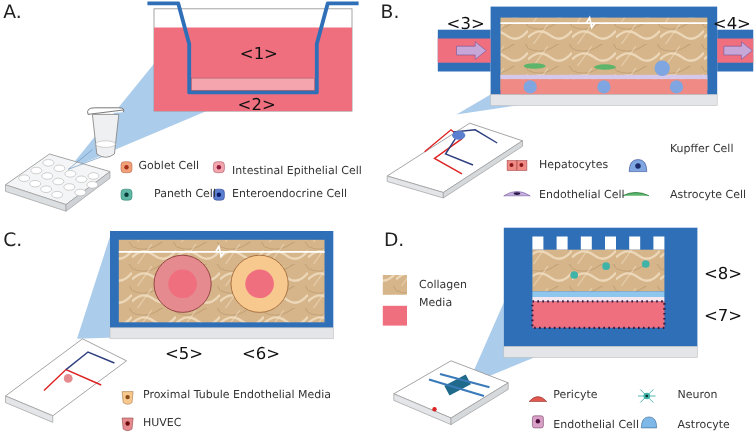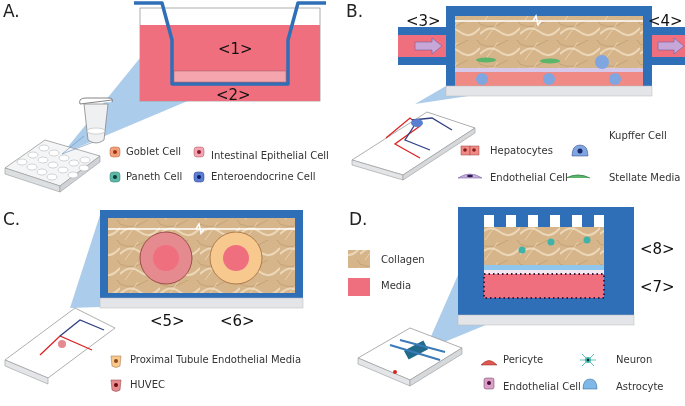--- a/index.html
+++ b/index.html
@@ -189,38 +189,38 @@
       <circle cx="588" cy="360" r="1.2" fill="#0a2a2a"></circle>
     <path d="M583 389 Q583 379 590 379 Q597 379 597 389 Z" fill="#7db8e8" stroke="#2a5a8a" stroke-width="0.5"></path>
   </g>
 </svg>
 
 <div class="abs panel-label" style="left:3px;top:1px">A.</div>
 <div class="abs marker" style="left:218px;top:40px">&lt;1&gt;</div>
 <div class="abs marker" style="left:216px;top:86px">&lt;2&gt;</div>
 <div class="abs legend-text" style="left:126px;top:146px">Goblet Cell</div>
 <div class="abs legend-text" style="left:211px;top:150px">Intestinal Epithelial Cell</div>
-<div class="abs legend-text" style="left:126px;top:171px">Paneth Cell</div>
+<div class="abs legend-text" style="left:140px;top:171px">Paneth Cell</div>
 <div class="abs legend-text" style="left:211px;top:171px">Enteroendocrine Cell</div>
 
 <div class="abs panel-label" style="left:346px;top:1px">B.</div>
 <div class="abs marker" style="left:406px;top:12px">&lt;3&gt;</div>
 <div class="abs marker" style="left:648px;top:12px">&lt;4&gt;</div>
 <div class="abs legend-text" style="left:490px;top:145px">Hepatocytes</div>
 <div class="abs legend-text" style="left:609px;top:130px">Kupffer Cell</div>
 <div class="abs legend-text" style="left:490px;top:172px">Endothelial Cell</div>
-<div class="abs legend-text" style="left:609px;top:172px">Stellate Media</div>
+<div class="abs legend-text" style="left:609px;top:172px">Astrocyte Cell</div>
 
 <div class="abs panel-label" style="left:3px;top:209px">C.</div>
 <div class="abs marker" style="left:150px;top:312px">&lt;5&gt;</div>
 <div class="abs marker" style="left:220px;top:312px">&lt;6&gt;</div>
 <div class="abs legend-text" style="left:130px;top:354px">Proximal Tubule Endothelial Media</div>
 <div class="abs legend-text" style="left:130px;top:379px">HUVEC</div>
 
 <div class="abs panel-label" style="left:349px;top:209px">D.</div>
 <div class="abs marker" style="left:640px;top:240px">&lt;8&gt;</div>
 <div class="abs marker" style="left:640px;top:278px">&lt;7&gt;</div>
 <div class="abs legend-text" style="left:381px;top:254px">Collagen</div>
-<div class="abs legend-text" style="left:381px;top:280px">Media</div>
+<div class="abs legend-text" style="left:381px;top:270px">Media</div>
 <div class="abs legend-text" style="left:503px;top:354px">Pericyte</div>
 <div class="abs legend-text" style="left:616px;top:354px">Neuron</div>
 <div class="abs legend-text" style="left:503px;top:381px">Endothelial Cell</div>
 <div class="abs legend-text" style="left:616px;top:381px">Astrocyte</div>
 
 </body></html>

